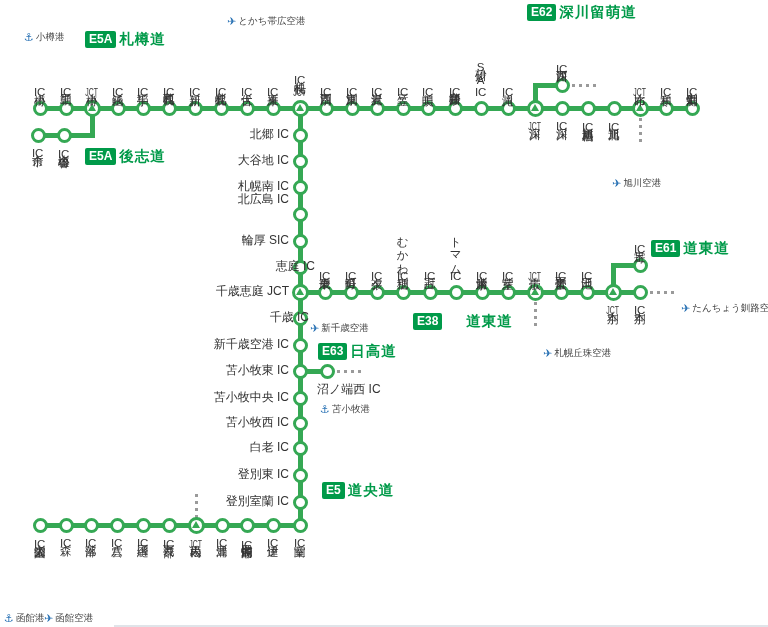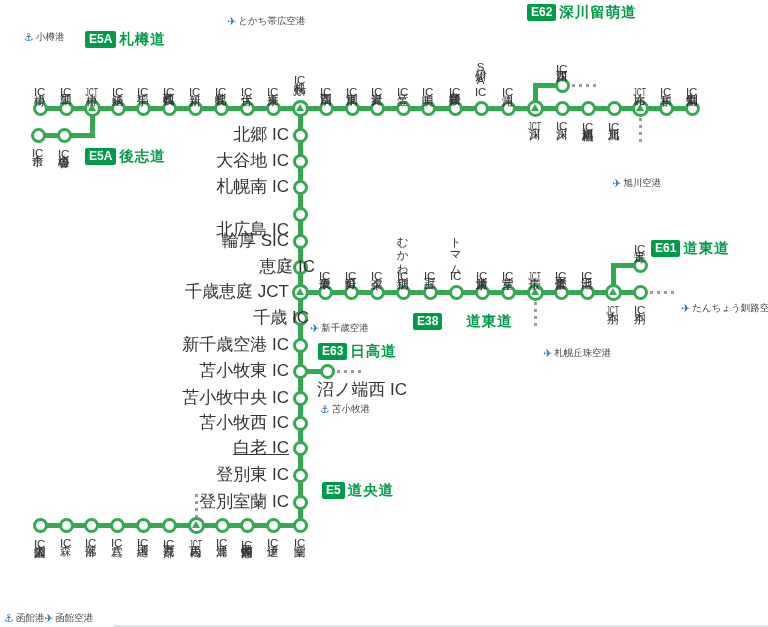--- a/index.html
+++ b/index.html
@@ -13,21 +13,21 @@
   .node{position:absolute;box-sizing:border-box;background:#fff;border:3px solid #35a854;
         border-radius:50%;z-index:2;display:flex;align-items:center;justify-content:center;}
   .node.ic{width:15px;height:15px;}
   .node.jct{width:17px;height:17px;}
   .tri{width:0;height:0;border-left:4px solid transparent;border-right:4px solid transparent;
        border-bottom:7px solid #35a854;margin-top:-1px;}
   .lbl{position:absolute;color:#333;z-index:3;}
   .lbl.v{writing-mode:vertical-rl;text-orientation:upright;font-size:11.5px;line-height:1.1;
          letter-spacing:.5px;}
   .tcy{text-combine-upright:all;}
-  .lbl.h{font-size:17px;white-space:nowrap;line-height:15px;}
+  .lbl.h{font-size:12px;white-space:nowrap;line-height:15px;}
   .lbl.h.left{text-align:right;}
   .road{position:absolute;display:flex;align-items:center;gap:3px;z-index:4;white-space:nowrap;}
   .badge{background:#009a49;color:#fff;font-weight:bold;font-size:12px;line-height:1;
          padding:2px 4px 3px;border-radius:2px;}
   .rname{color:#009a49;font-weight:bold;font-size:14.5px;letter-spacing:1px;}
   .air{position:absolute;display:flex;align-items:center;gap:2px;z-index:4;white-space:nowrap;
        font-size:9.5px;color:#444;}
   .aicon{color:#2e75b6;font-size:11px;line-height:1;}
   .rule{position:absolute;height:2px;background:#e0e4e9;z-index:0;}
 </style>
@@ -119,41 +119,41 @@
     <div class="lbl v" style="left: 31px; top: 146px;">余市<span class="tcy">IC</span></div>
     <div class="node ic" style="left: 56.5px; top: 127.5px;"></div>
     <div class="lbl v" style="left: 57px; top: 146px;">小樽塩谷<span class="tcy">IC</span></div>
     <div class="node ic" style="left: 292.5px; top: 127.5px;"></div>
     <div class="lbl h left" style="right: 479px; top: 127px;">北郷 IC</div>
     <div class="node ic" style="left: 292.5px; top: 153.5px;"></div>
     <div class="lbl h left" style="right: 479px; top: 153px;">大谷地 IC</div>
     <div class="node ic" style="left: 292.5px; top: 179.5px;"></div>
     <div class="lbl h left" style="right: 479px; top: 179px;">札幌南 IC</div>
     <div class="node ic" style="left: 292.5px; top: 206.5px;"></div>
-    <div class="lbl h left" style="right: 479px; top: 222px;">北広島 IC</div>
+    <div class="lbl h left" style="right: 479px; top: 192px;">北広島 IC</div>
     <div class="node ic" style="left: 292.5px; top: 233.5px;"></div>
     <div class="lbl h left" style="right: 479px; top: 233px;">輪厚 SIC</div>
     <div class="node ic" style="left: 292.5px; top: 259.5px;"></div>
     <div class="lbl h left" style="right: 453px; top: 259px;">恵庭 IC</div>
     <div class="node jct" style="left: 291.5px; top: 283.5px;">
       <div class="tri"></div>
     </div>
     <div class="lbl h left" style="right: 479px; top: 284px;">千歳恵庭 JCT</div>
     <div class="node ic" style="left: 292.5px; top: 310.5px;"></div>
     <div class="lbl h left" style="right: 459px; top: 310px;">千歳 IC</div>
     <div class="node ic" style="left: 292.5px; top: 337.5px;"></div>
     <div class="lbl h left" style="right: 479px; top: 337px;">新千歳空港 IC</div>
     <div class="node ic" style="left: 292.5px; top: 363.5px;"></div>
     <div class="lbl h left" style="right: 479px; top: 363px;">苫小牧東 IC</div>
     <div class="node ic" style="left: 292.5px; top: 390.5px;"></div>
     <div class="lbl h left" style="right: 479px; top: 390px;">苫小牧中央 IC</div>
     <div class="node ic" style="left: 292.5px; top: 415.5px;"></div>
     <div class="lbl h left" style="right: 479px; top: 415px;">苫小牧西 IC</div>
     <div class="node ic" style="left: 292.5px; top: 440.5px;"></div>
-    <div class="lbl h left" style="right: 479px; top: 440px; text-decoration: underline;">白老 IC</div>
+    <div class="lbl h left" style="right: 479px; top: 440px;">白老 IC</div>
     <div class="node ic" style="left: 292.5px; top: 467.5px;"></div>
     <div class="lbl h left" style="right: 479px; top: 467px;">登別東 IC</div>
     <div class="node ic" style="left: 292.5px; top: 494.5px;"></div>
     <div class="lbl h left" style="right: 479px; top: 494px;">登別室蘭 IC</div>
     <div class="node ic" style="left: 317.5px; top: 284.5px;"></div>
     <div class="lbl v" style="left: 318px; bottom: 346px;">千歳東<span class="tcy">IC</span></div>
     <div class="node ic" style="left: 343.5px; top: 284.5px;"></div>
     <div class="lbl v" style="left: 344px; bottom: 346px;">追分町<span class="tcy">IC</span></div>
     <div class="node ic" style="left: 369.5px; top: 284.5px;"></div>
     <div class="lbl v" style="left: 370px; bottom: 346px;">夕張<span class="tcy">IC</span></div>

